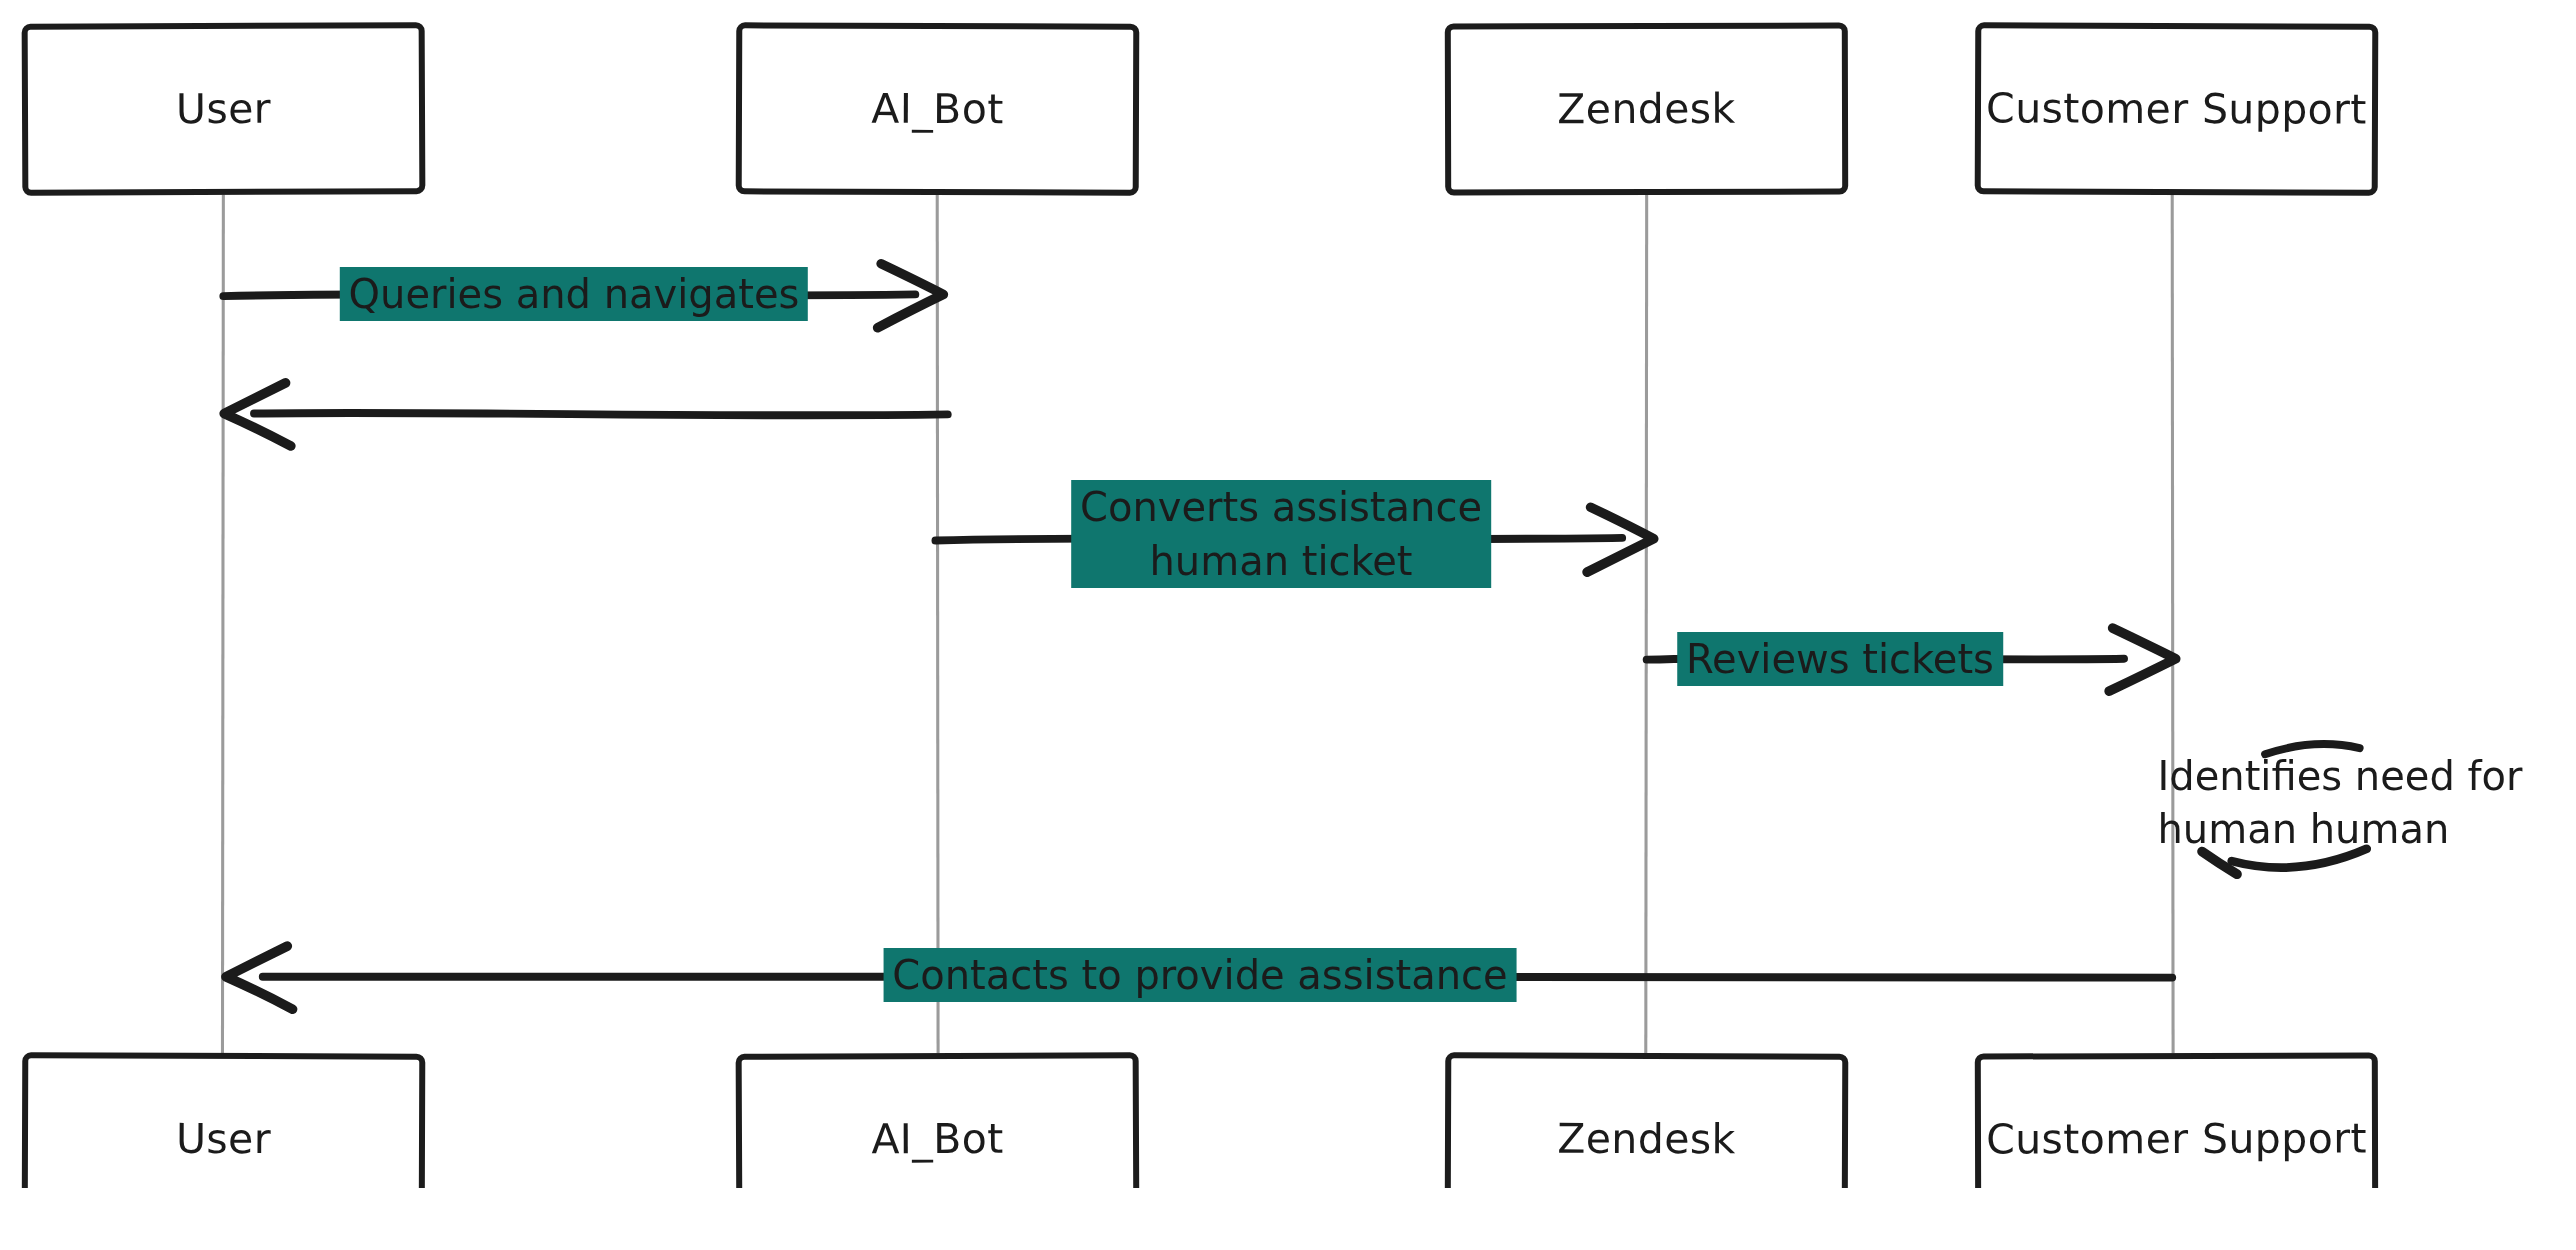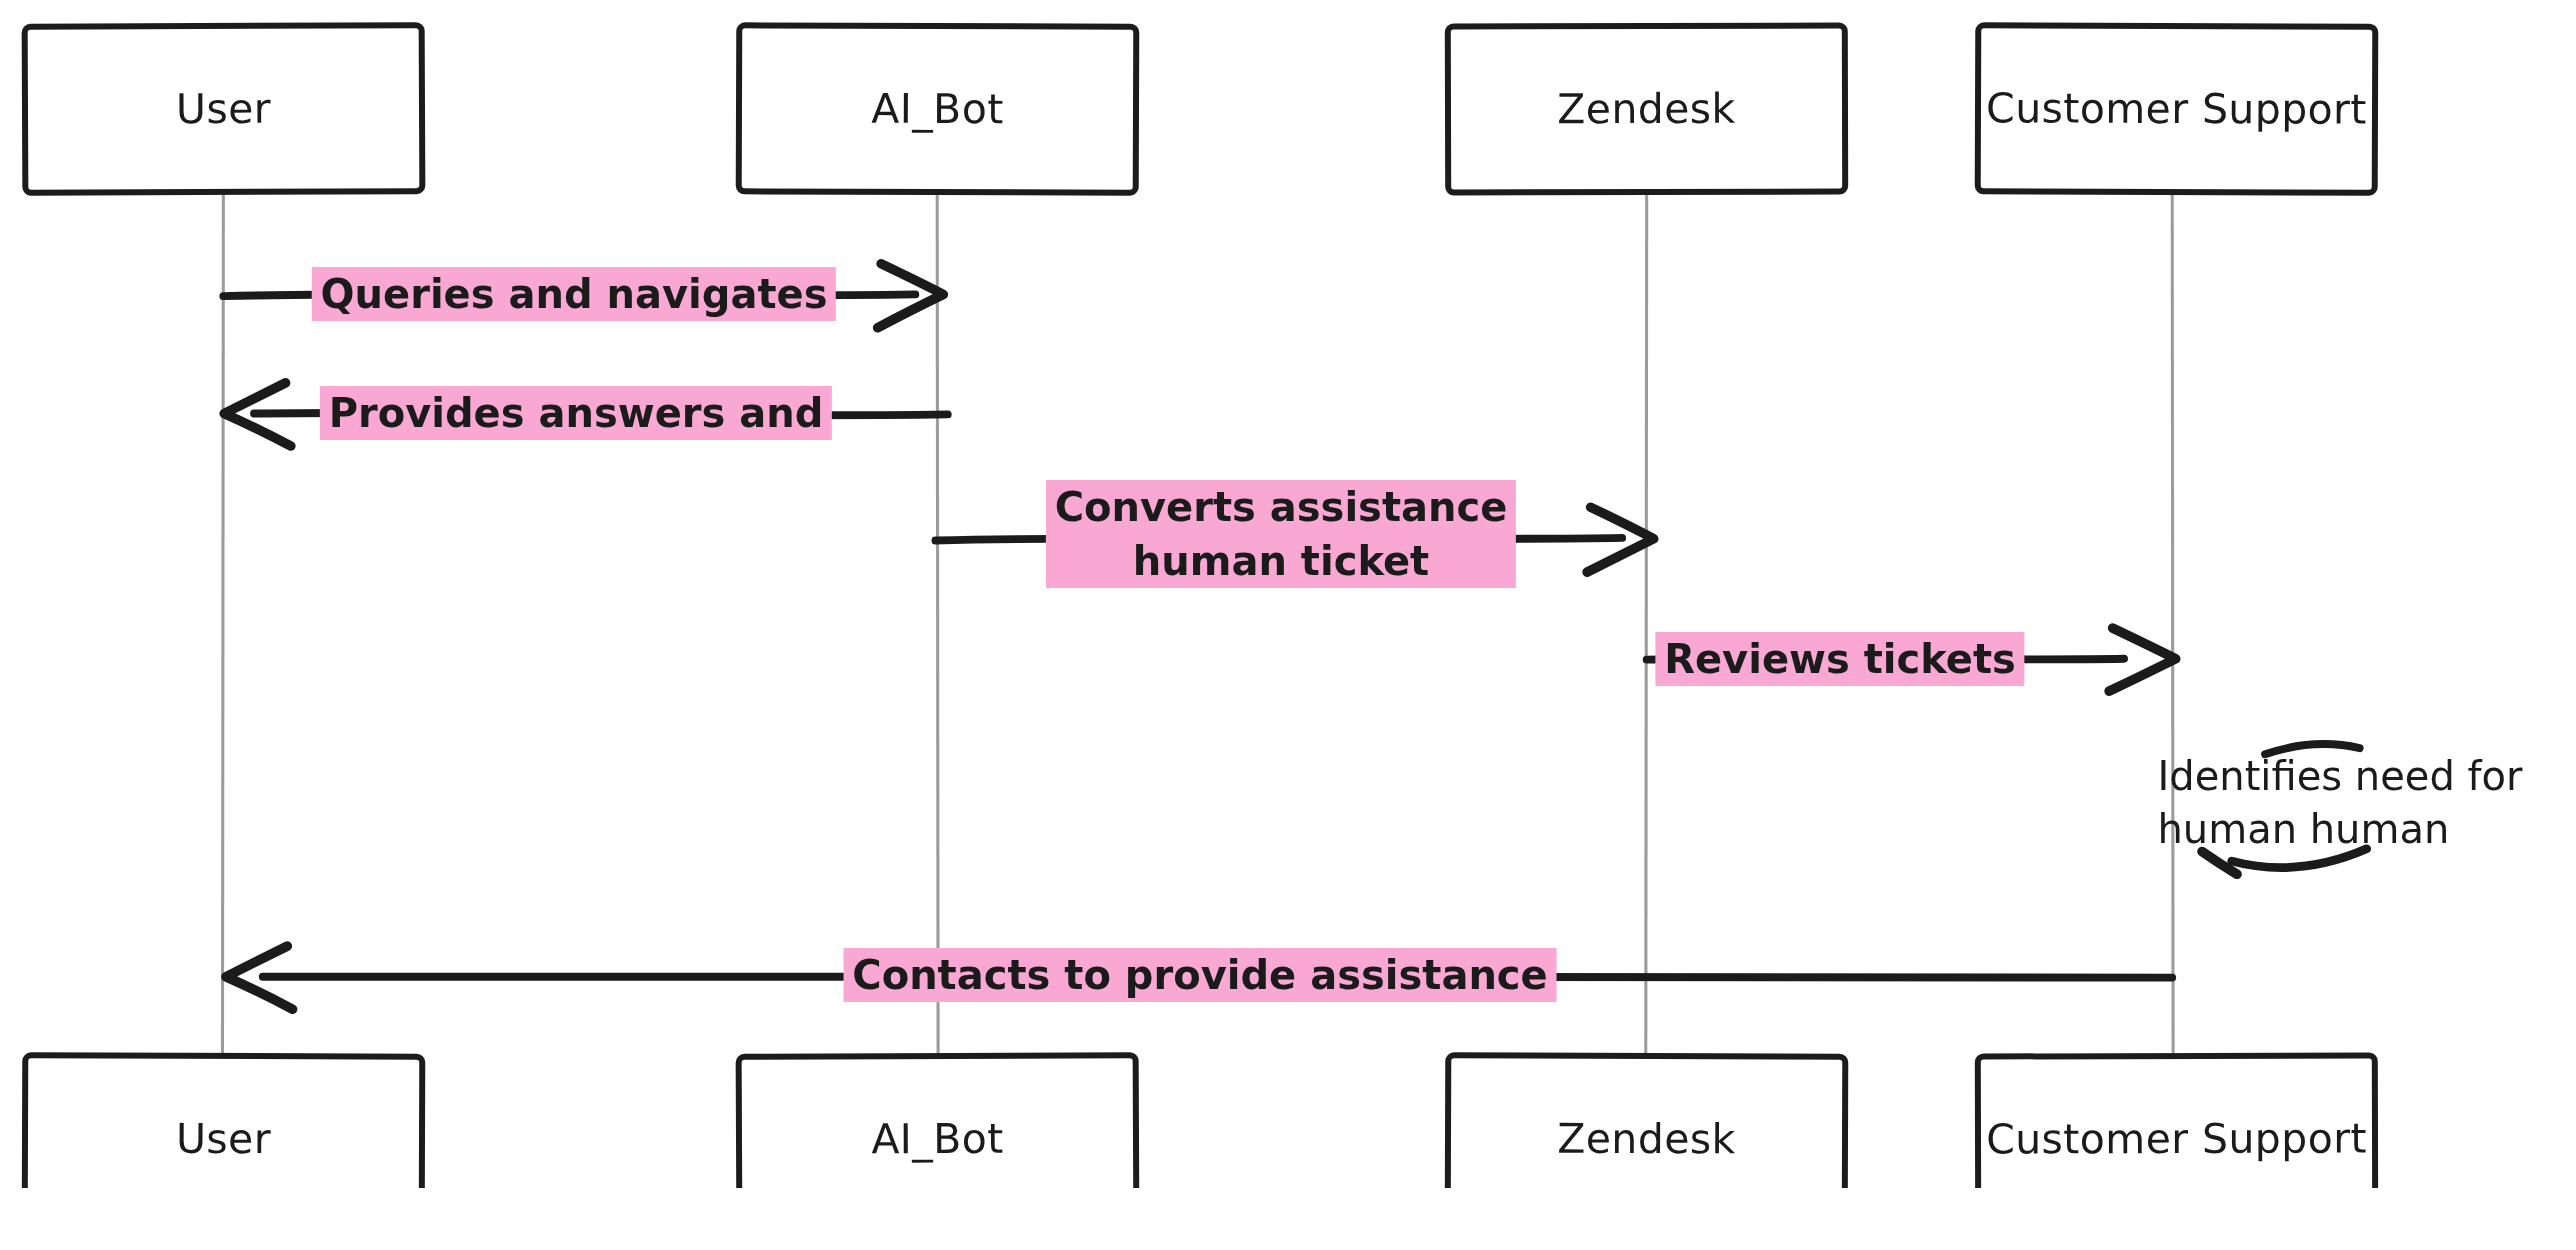--- a/index.html
+++ b/index.html
@@ -46,23 +46,22 @@
     position: absolute;
     transform: translate(-50%, -50%);
     text-align: center;
     font-size: 40px;
     line-height: 54px;
     white-space: nowrap;
     z-index: 2;
   }
   .msg-label span {
     display: inline-block;
-    background: #f9a8d4;
+    background: #0f766e;
     padding: 0 8.8px;
-    font-weight: bold;
   }
   .msg-label .l2 { display: block; }
   .note-label {
     position: absolute;
     transform: translate(-50%, -50%);
     font-size: 40px;
     line-height: 53px;
     white-space: nowrap;
     z-index: 2;
   }
@@ -123,21 +122,20 @@
   </div>
   <div class="actor-box r3" style="left:1975px; top:1053px;">
     <span class="actor-label">Customer Support</span>
   </div>
 
   <div class="msg-label" style="left:574px; top:294px;">
     <span class="l1">Queries and navigates</span>
   </div>
 
   <div class="msg-label" style="left:576px; top:413px;">
-    <span class="l1">Provides answers and</span>
   </div>
 
   <div class="msg-label" style="left:1281px; top:534px;">
     <span class="l1">Converts assistance</span>
     <span class="l2">human ticket</span>
   </div>
 
   <div class="msg-label" style="left:1840px; top:659px;">
     <span class="l1">Reviews tickets</span>
   </div>

